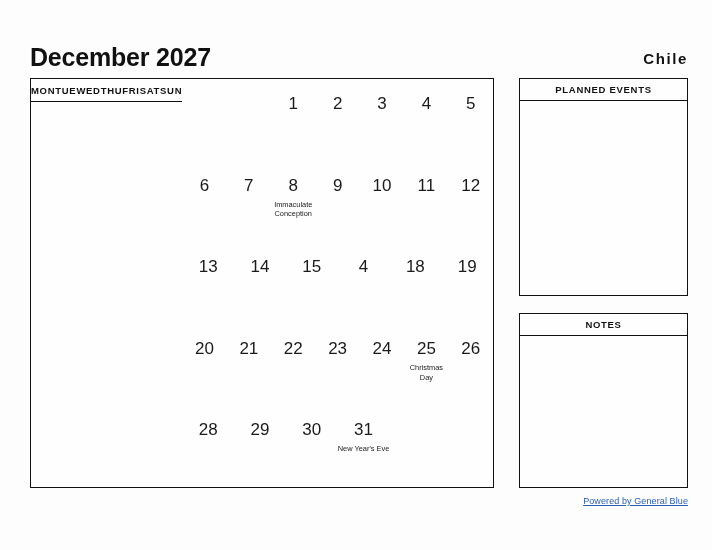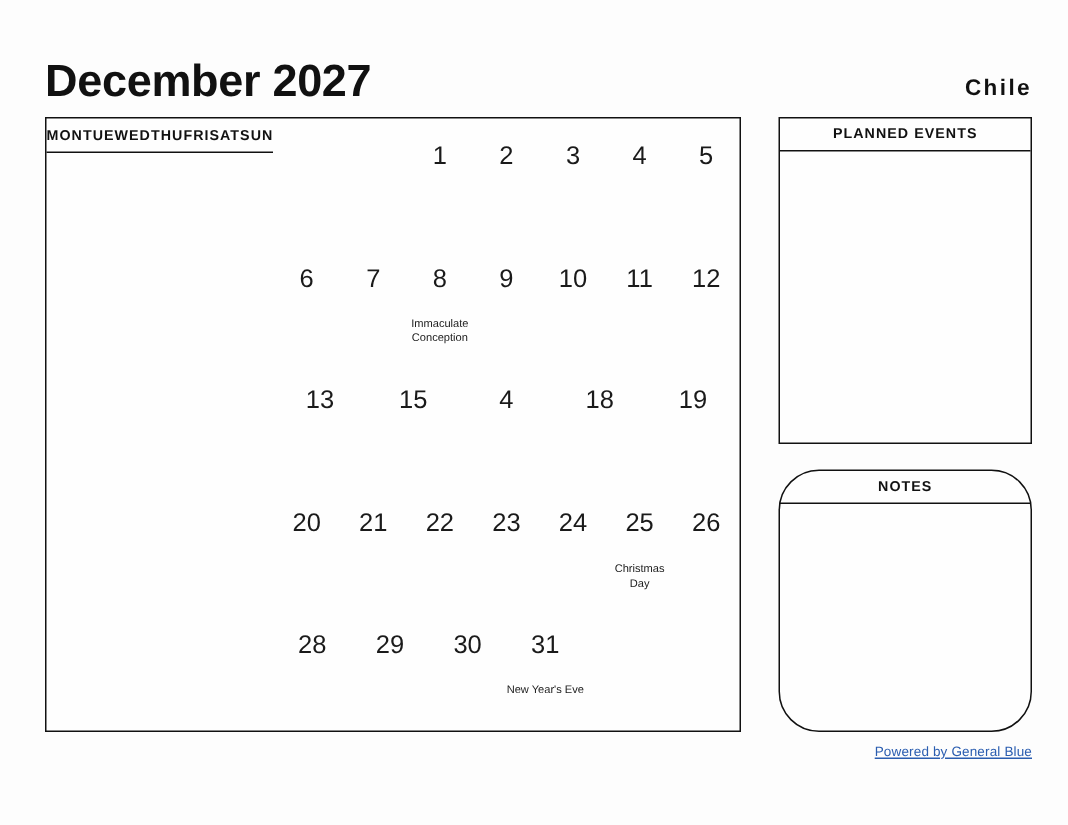--- a/index.html
+++ b/index.html
@@ -28,21 +28,21 @@
     position: absolute;
     left: 30px;
     top: 28px;
     width: 658px;
     height: 42px;
     display: flex;
     align-items: flex-end;
     justify-content: space-between;
   }
   .title {
-    font-size: 30px;
+    font-size: 25px;
     font-weight: bold;
     letter-spacing: -0.2px;
     line-height: 1;
     color: #111;
     white-space: nowrap;
   }
   .region {
     font-size: 15px;
     font-weight: bold;
     letter-spacing: 1.6px;
@@ -100,21 +100,21 @@
     padding-top: 16px;
     box-sizing: border-box;
   }
   .daynum {
     font-size: 17px;
     font-weight: normal;
     line-height: 1;
     color: #1a1a1a;
   }
   .holiday {
-    margin-top: 17px;
+    margin-top: 6px;
     font-size: 7.4px;
     line-height: 1.32;
     text-align: center;
     color: #1a1a1a;
     max-width: 60px;
     word-wrap: break-word;
   }
   .cell.empty .daynum { visibility: hidden; }
 
   
@@ -128,21 +128,20 @@
     left: 519px;
     top: 78px;
     width: 169px;
     height: 218px;
   }
   .panel-notes {
     left: 519px;
     top: 313px;
     width: 169px;
     height: 175px;
-    border-radius: 27px;
   }
   .panel-head {
     height: 21px;
     border-bottom: 1.3px solid #111;
     display: flex;
     align-items: center;
     justify-content: center;
     font-size: 9.5px;
     font-weight: bold;
     letter-spacing: 0.7px;
@@ -254,20 +253,24 @@
           <div class="holiday"></div>
         </div>
       </div>
 
       <div class="week">
         <div class="cell">
           <div class="daynum">13</div>
           <div class="holiday"></div>
         </div>
         <div class="cell">
+          <div class="daynum">14</div>
+          <div class="holiday"></div>
+        </div>
+        <div class="cell">
           <div class="daynum">15</div>
           <div class="holiday"></div>
         </div>
         <div class="cell">
           <div class="daynum">4</div>
           <div class="holiday"></div>
         </div>
         <div class="cell">
           <div class="daynum">18</div>
           <div class="holiday"></div>

